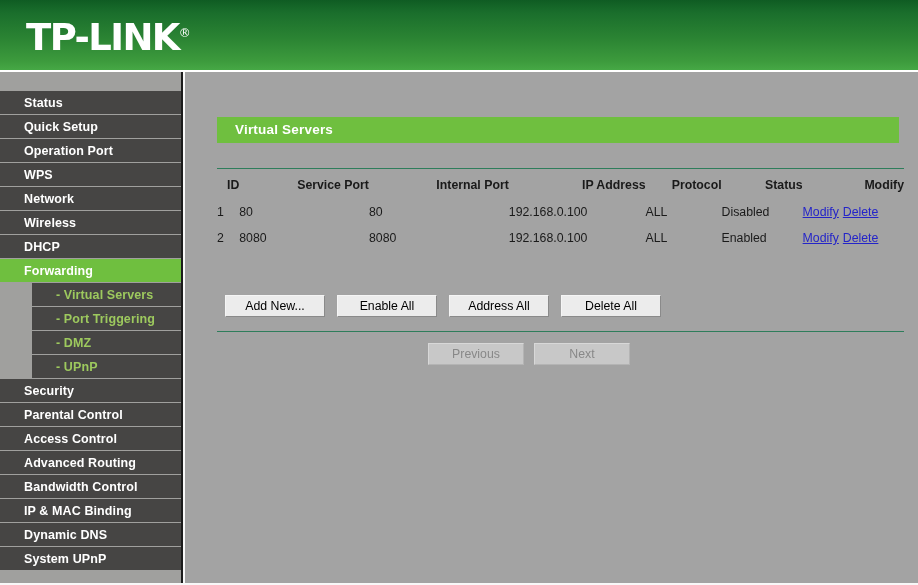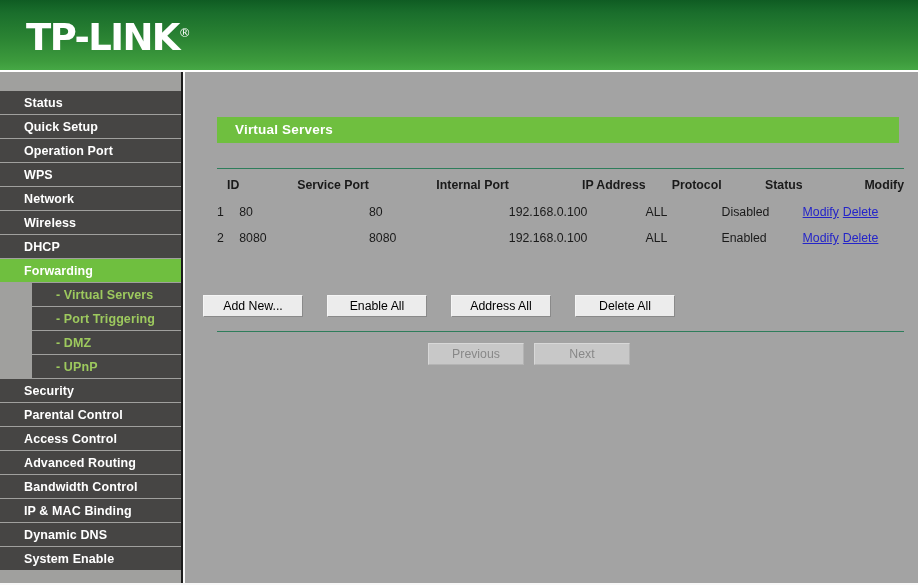--- a/index.html
+++ b/index.html
@@ -138,23 +138,23 @@
   .lnk {
     color: #2424c8;
     text-decoration: underline;
     cursor: pointer;
   }
   .lnk + .lnk { margin-left: 4px; }
 
   
   .btn-row {
     position: absolute;
-    left: 18px; top: 223px;
+    left: 40px; top: 223px;
     display: flex;
-    gap: 24px;
+    gap: 12px;
   }
   .btn {
     min-width: 100px;
     height: 22px;
     line-height: 20px;
     text-align: center;
     font-size: 12.3px;
     color: #000000;
     background: #ececec;
     border: 1px solid #8a8a8a;
@@ -204,21 +204,21 @@
         <div class="nav-item sub">- Port Triggering</div>
         <div class="nav-item sub">- DMZ</div>
         <div class="nav-item sub">- UPnP</div>
         <div class="nav-item">Security</div>
         <div class="nav-item">Parental Control</div>
         <div class="nav-item">Access Control</div>
         <div class="nav-item">Advanced Routing</div>
         <div class="nav-item">Bandwidth Control</div>
         <div class="nav-item">IP &amp; MAC Binding</div>
         <div class="nav-item">Dynamic DNS</div>
-        <div class="nav-item">System Enable</div>
+        <div class="nav-item">System UPnP</div>
       </div>
     <div class="sb-cap-bottom"></div>
   </nav>
 
   <main class="content">
 
     <div class="title-bar">Virtual Servers</div>
 
     <div class="rule rule-top"></div>
 

